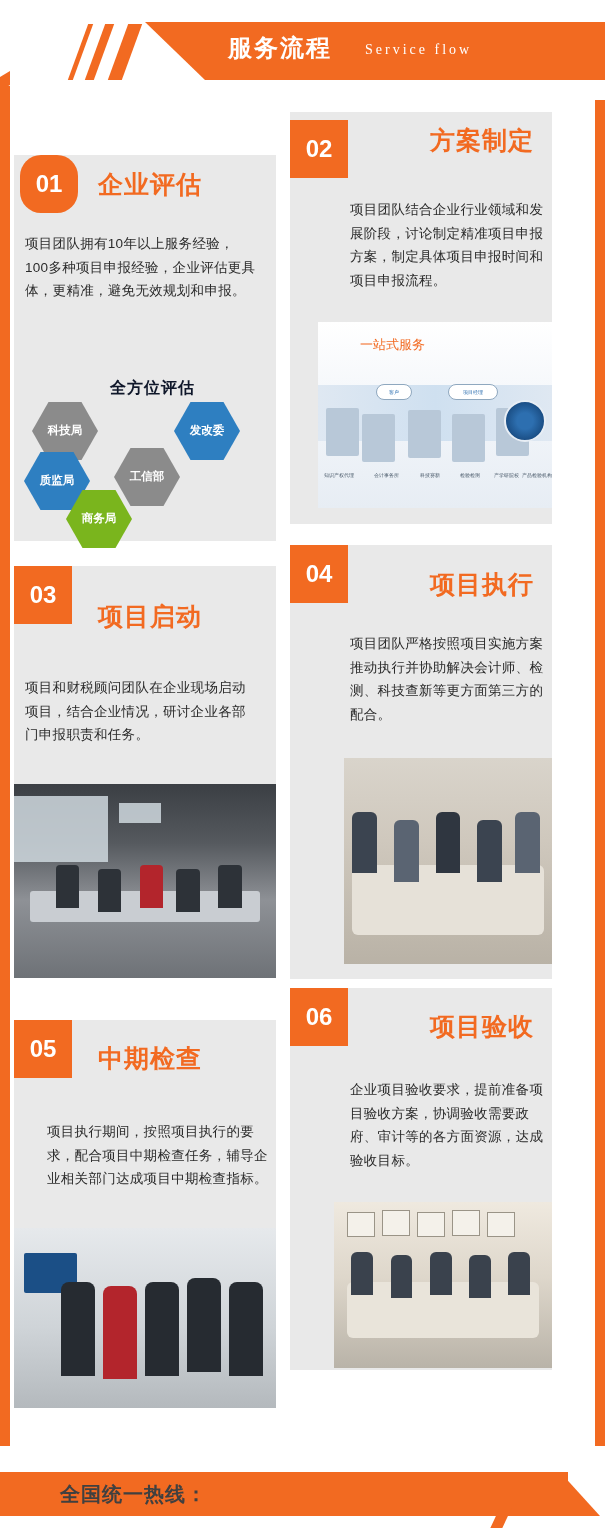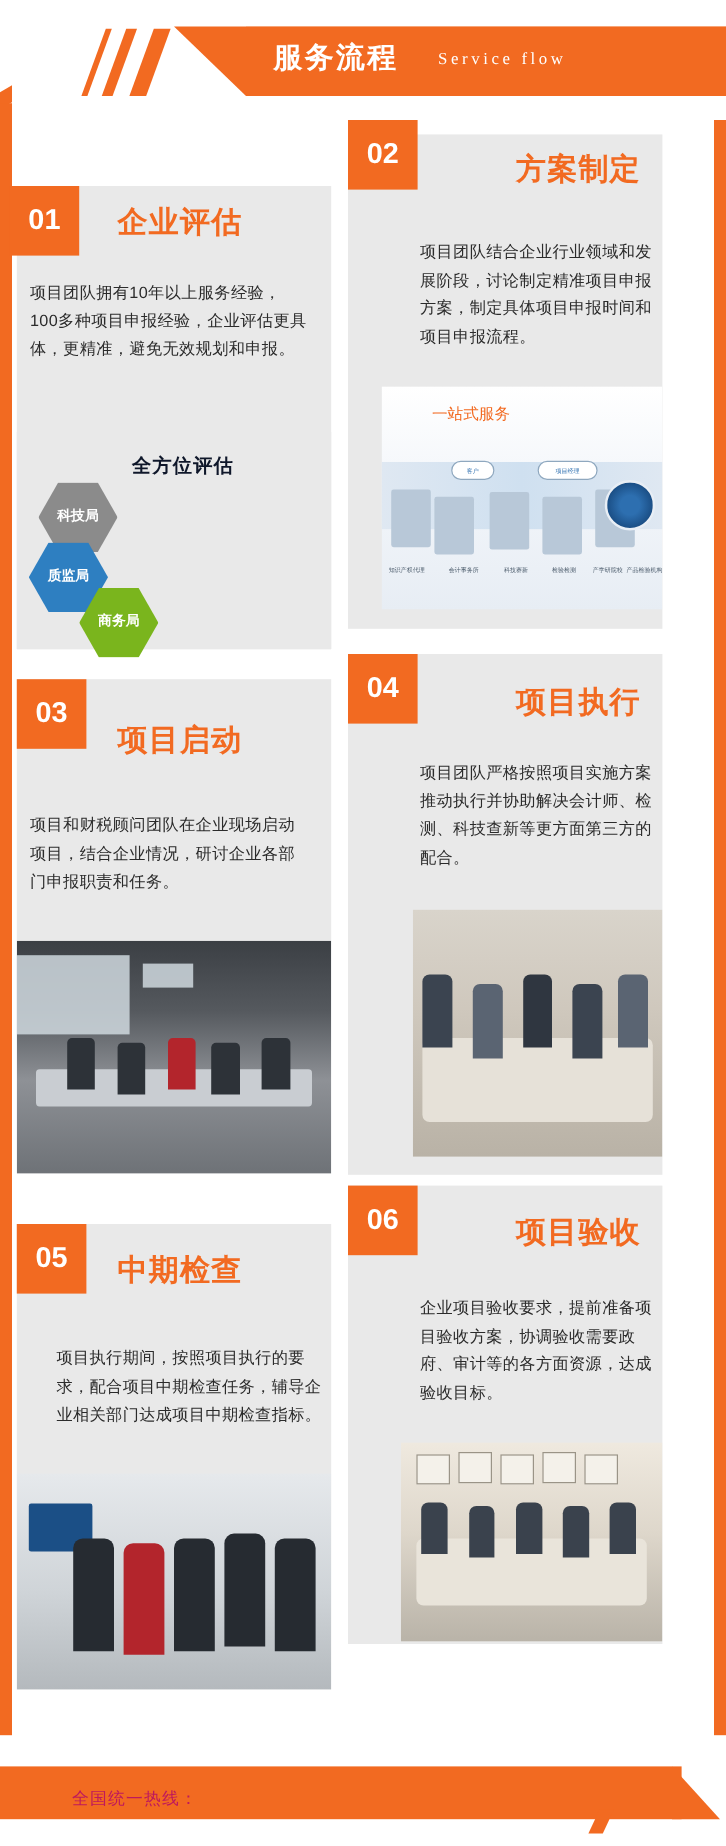--- a/index.html
+++ b/index.html
@@ -94,21 +94,21 @@
     position:absolute;left:0;bottom:0;width:605px;height:92px;
   }
   .footer-bar{
     position:absolute;left:0;bottom:22px;width:568px;height:44px;background:#f26a21;
   }
   .footer-bar-tail{
     position:absolute;left:560px;bottom:22px;width:0;height:0;
     border-bottom:44px solid #f26a21;border-right:40px solid transparent;
   }
   .footer-text{
-    position:absolute;left:60px;bottom:30px;color:#be185d;font-size:14px;letter-spacing:1px;
+    position:absolute;left:60px;bottom:30px;color:#404040;font-size:20px;letter-spacing:1px;font-weight:bold;
   }
   .footer-phone{
     position:absolute;left:186px;bottom:26px;color:#ffffff;font-size:23px;font-weight:bold;
     letter-spacing:1px;font-family:"Liberation Sans",sans-serif;
   }
   .footer-slash{position:absolute;background:#f26a21;}
   .fs1{left:495px;bottom:10px;width:12px;height:20px;transform:skewX(-25deg);}
 
   
   .ph-room{
@@ -207,33 +207,35 @@
   <div class="header-title">服务流程</div>
   <div class="header-sub">Service flow</div>
 </div>
 
 <div class="rail-left-top"></div>
 <div class="rail-left"></div>
 <div class="rail-right"></div>
 
 <div class="card" style="left:14px;top:155px;width:262px;height:386px;">
 </div>
-<div class="badge" style="left:8px;top:155px;">01</div>
+<div class="badge" style="left:20px;top:155px;border-radius:21px;">01</div>
 <div class="card-title" style="left:98px;top:168px;">企业评估</div>
 <div class="card-body" style="left:25px;top:232px;width:232px;">项目团队拥有10年以上服务经验，100多种项目申报经验，企业评估更具体，更精准，避免无效规划和申报。</div>
 
 <div class="eval" style="left:14px;top:360px;width:262px;height:181px;">
   <div class="eval-title" style="left:96px;top:18px;">全方位评估</div>
   <div class="hex" style="left:18px;top:42px;background:#8b8b8b;">科技局</div>
+  <div class="hex" style="left:160px;top:42px;background:#2e7fc1;">发改委</div>
   <div class="hex" style="left:10px;top:92px;background:#2e7fc1;">质监局</div>
+  <div class="hex" style="left:100px;top:88px;background:#8b8b8b;">工信部</div>
   <div class="hex" style="left:52px;top:130px;background:#7ab51d;">商务局</div>
 </div>
 
 <div class="card" style="left:290px;top:112px;width:262px;height:412px;"></div>
-<div class="badge" style="left:290px;top:100px;">02</div>
+<div class="badge" style="left:290px;top:120px;">02</div>
 <div class="card-title" style="left:430px;top:124px;">方案制定</div>
 <div class="card-body" style="left:350px;top:198px;width:196px;">项目团队结合企业行业领域和发展阶段，讨论制定精准项目申报方案，制定具体项目申报时间和项目申报流程。</div>
 
 <div class="photo" style="left:318px;top:322px;width:234px;height:186px;">
   <div class="ph-svc">
     <div class="band"></div>
     <div class="t" style="left:42px;top:14px;">一站式服务</div>
     <div class="node" style="left:58px;top:62px;width:34px;height:14px;">客户</div>
     <div class="node" style="left:130px;top:62px;width:48px;height:14px;">项目经理</div>
     <div class="sq" style="left:8px;top:86px;"></div>

